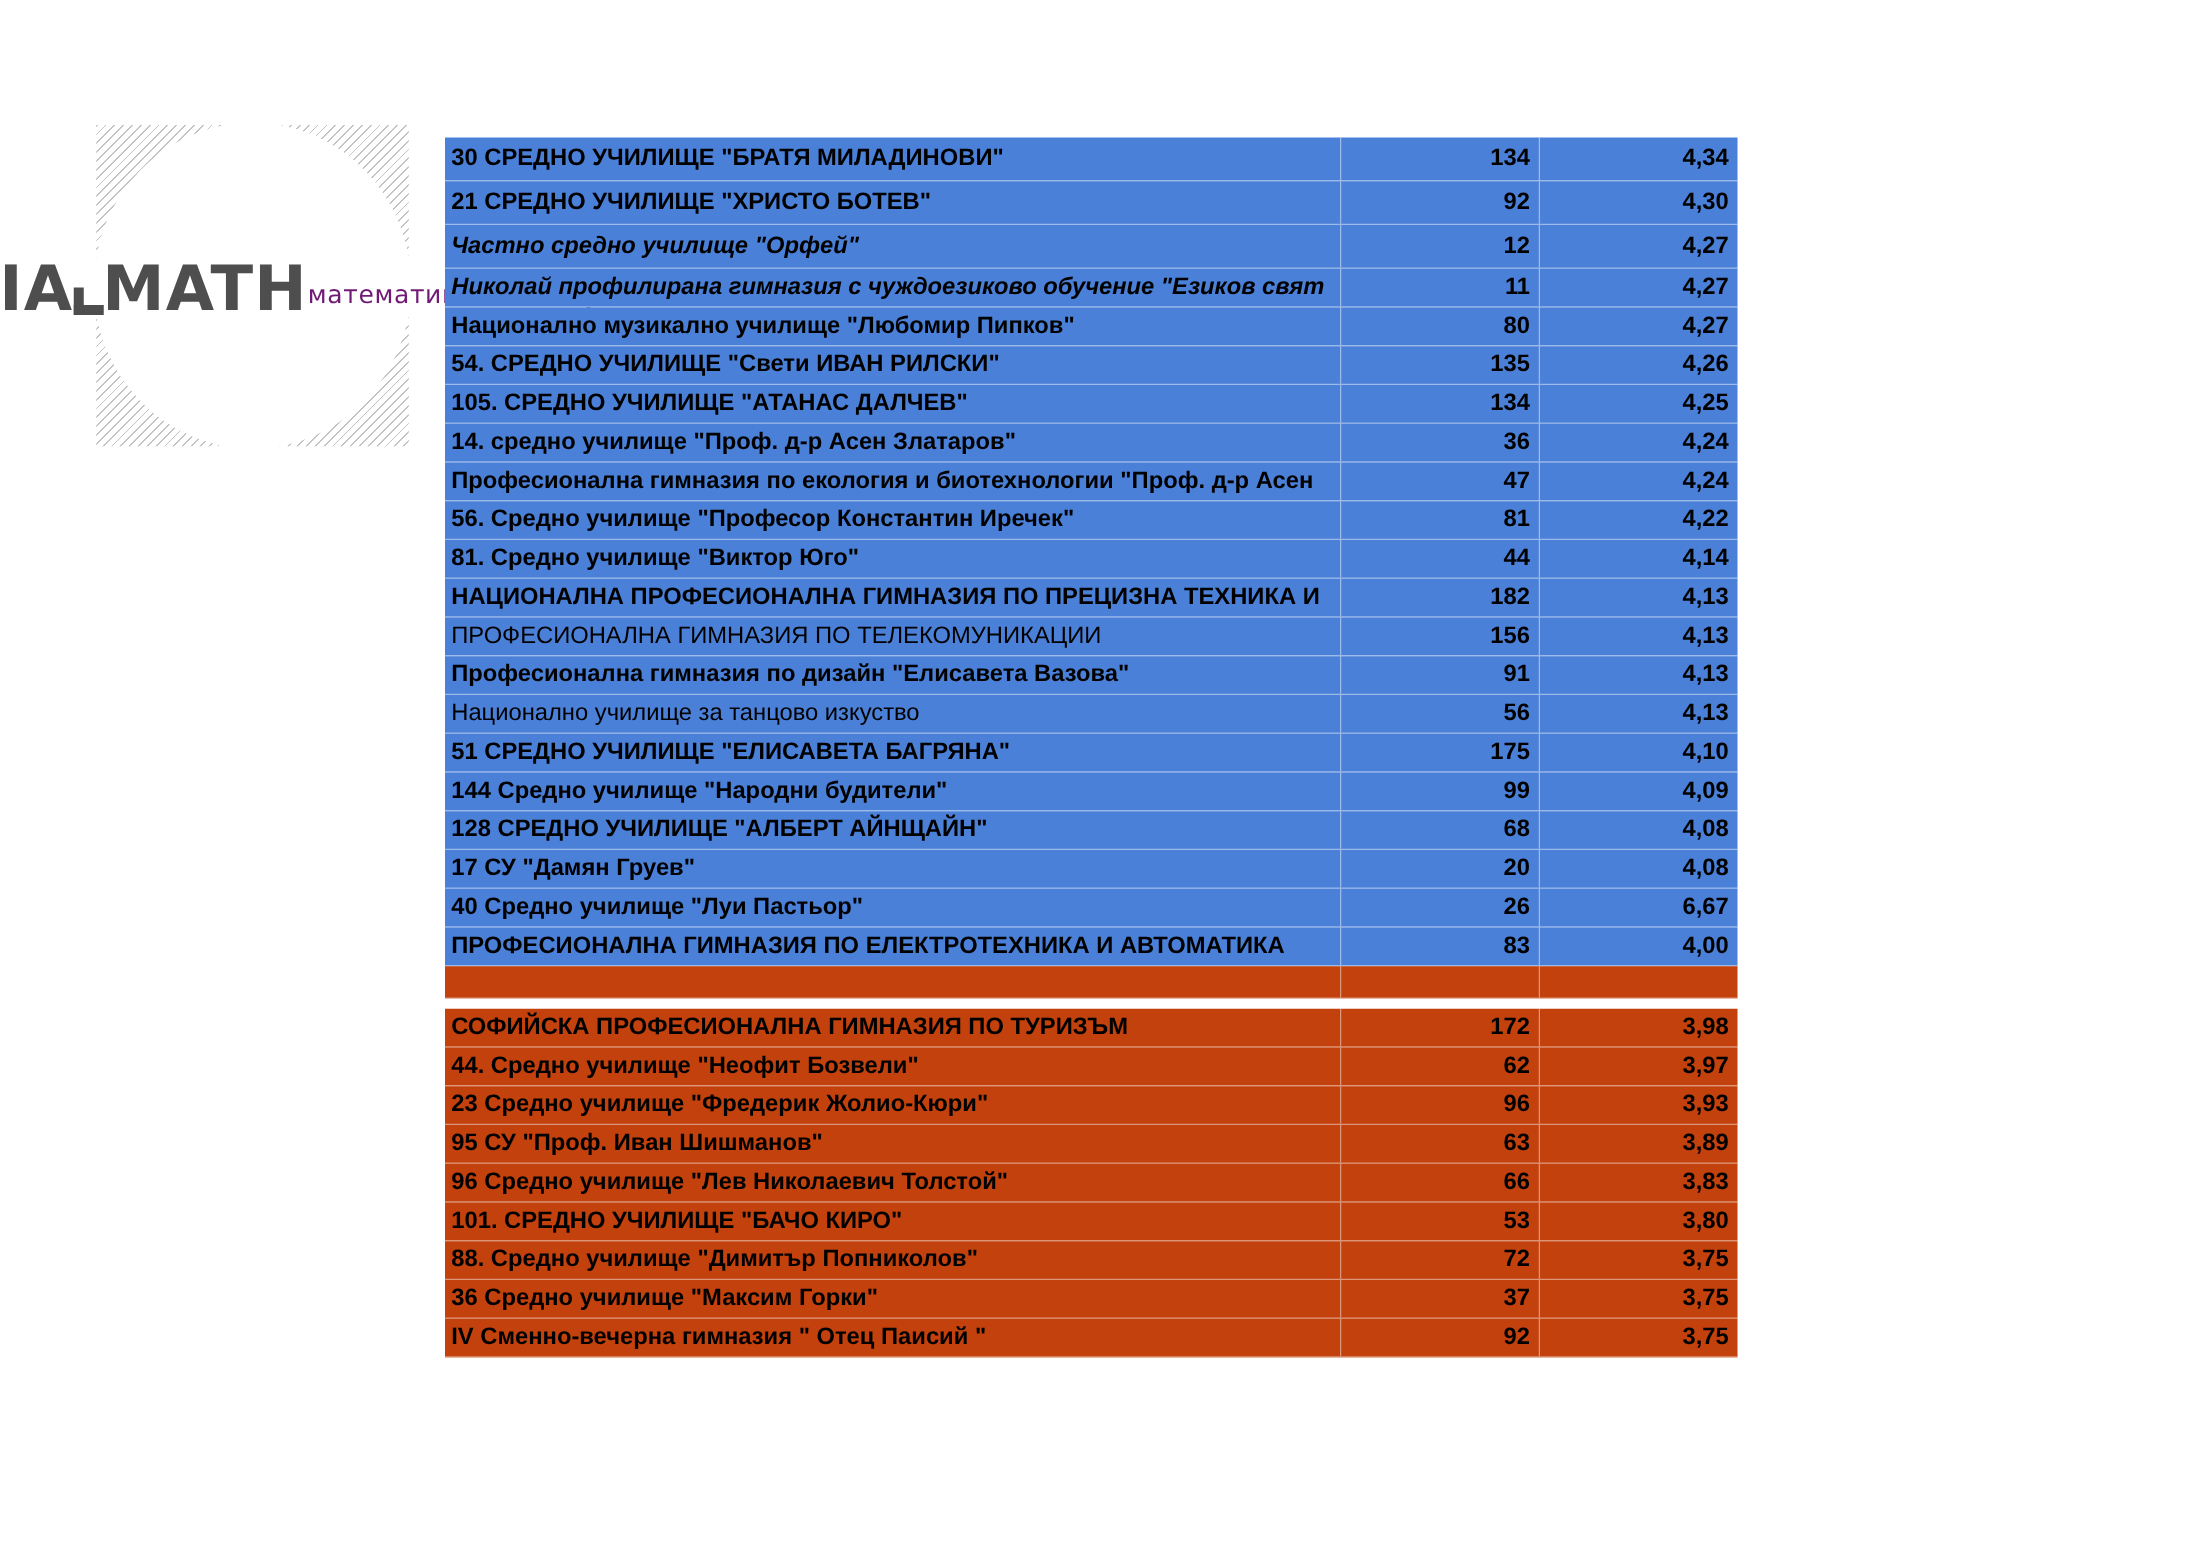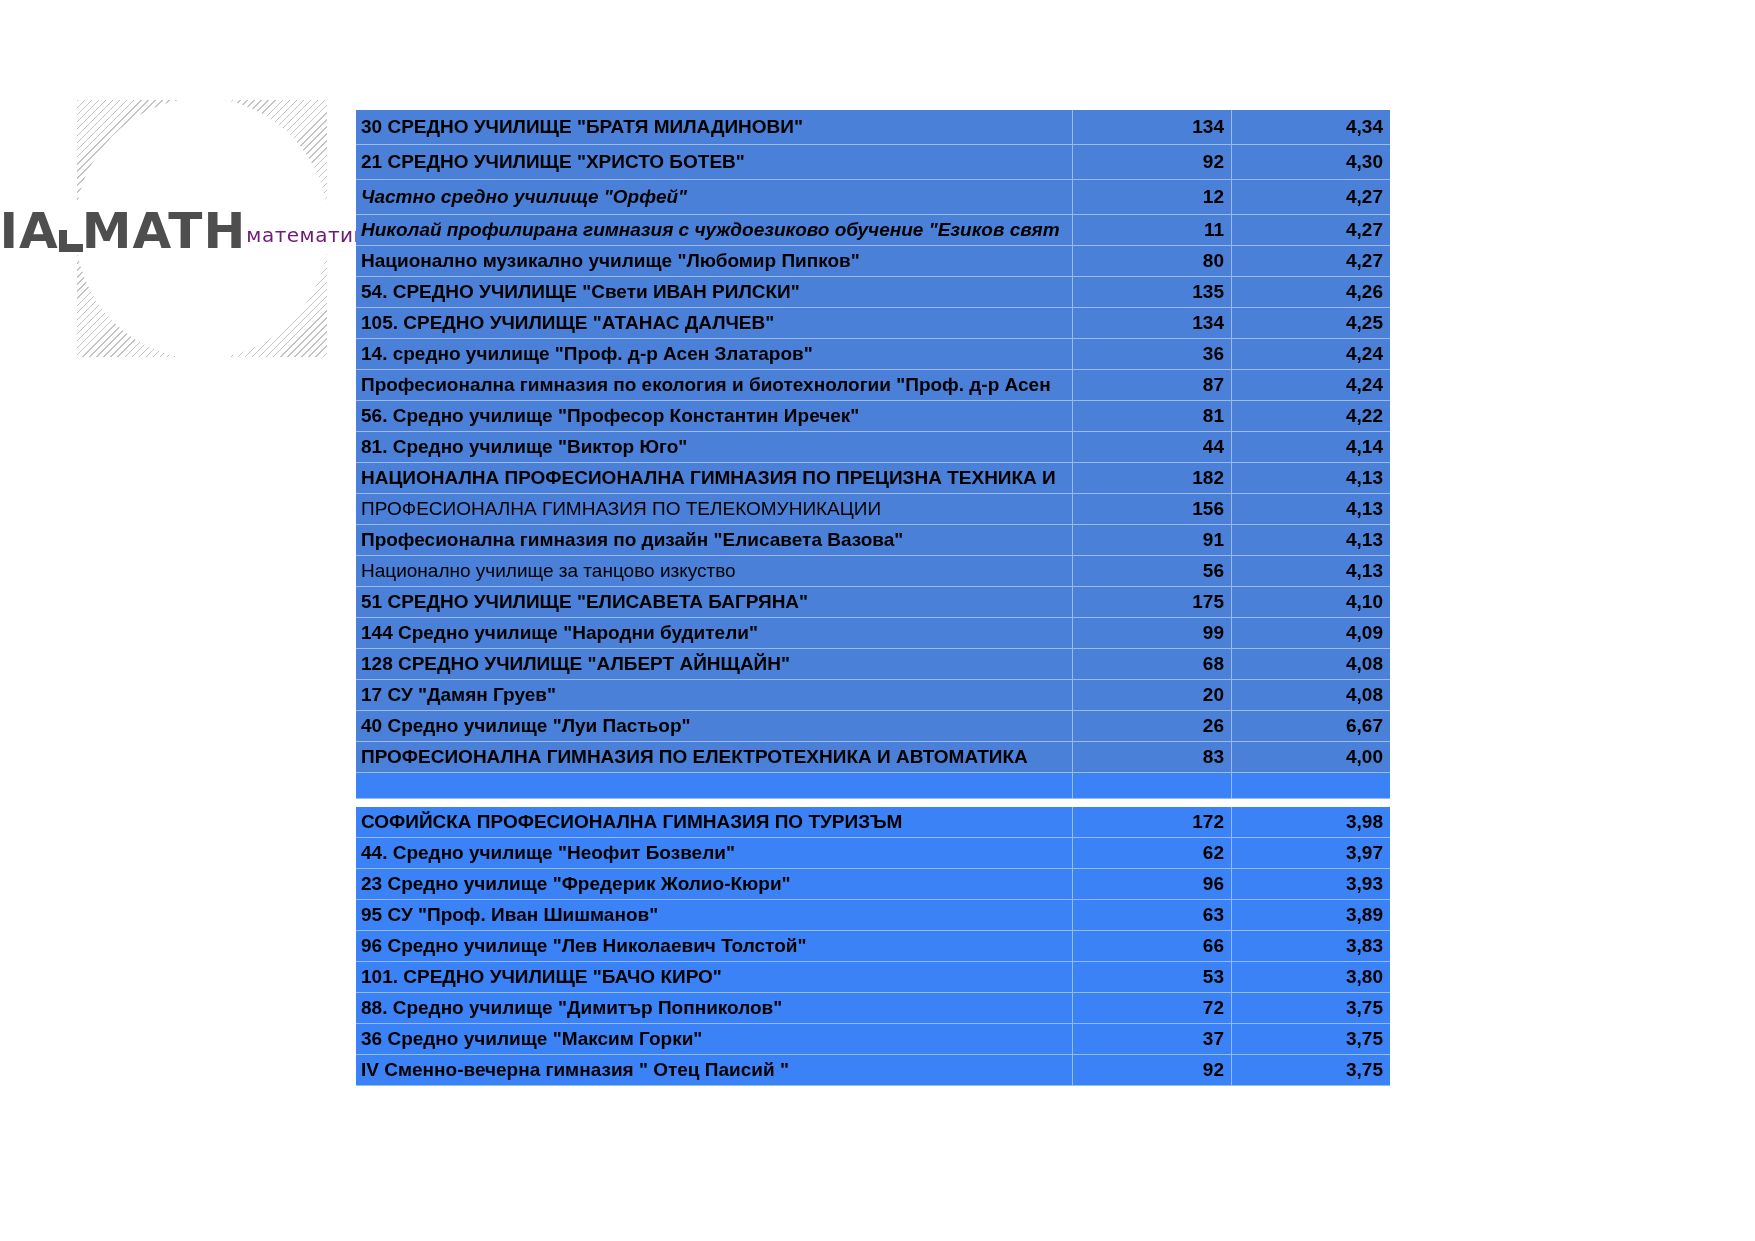--- a/index.html
+++ b/index.html
@@ -80,21 +80,21 @@
     width: 1034px;
   }
   .table-row {
     display: flex;
     height: 31px;
     box-sizing: border-box;
     border-bottom: 1px solid rgba(255,255,255,0.45);
   }
   .ranking-table .table-row:nth-child(-n+3) { height: 35px; }
   .table-row.blue   { background: #4a80d8; }
-  .table-row.yellow { background: #3b82f6; }
+  .table-row.yellow { background: #c2410c; }
   .table-row.empty  { height: 26px; }
   .table-row.spacer {
     background: #ffffff;
     height: 8px;
     border-bottom: none;
   }
   .cell {
     box-sizing: border-box;
     display: flex;
     align-items: center;
@@ -177,21 +177,21 @@
     <div class="cell cell-num">134</div>
     <div class="cell cell-num cell-grade">4,25</div>
   </div>
       <div class="table-row blue">
     <div class="cell cell-name bold">14. средно училище "Проф. д-р Асен Златаров"</div>
     <div class="cell cell-num">36</div>
     <div class="cell cell-num cell-grade">4,24</div>
   </div>
       <div class="table-row blue">
     <div class="cell cell-name bold">Професионална гимназия по екология и биотехнологии "Проф. д-р Асен</div>
-    <div class="cell cell-num">87</div>
+    <div class="cell cell-num">47</div>
     <div class="cell cell-num cell-grade">4,24</div>
   </div>
       <div class="table-row blue">
     <div class="cell cell-name bold">56. Средно училище "Професор Константин Иречек"</div>
     <div class="cell cell-num">81</div>
     <div class="cell cell-num cell-grade">4,22</div>
   </div>
       <div class="table-row blue">
     <div class="cell cell-name bold">81. Средно училище "Виктор Юго"</div>
     <div class="cell cell-num">44</div>

